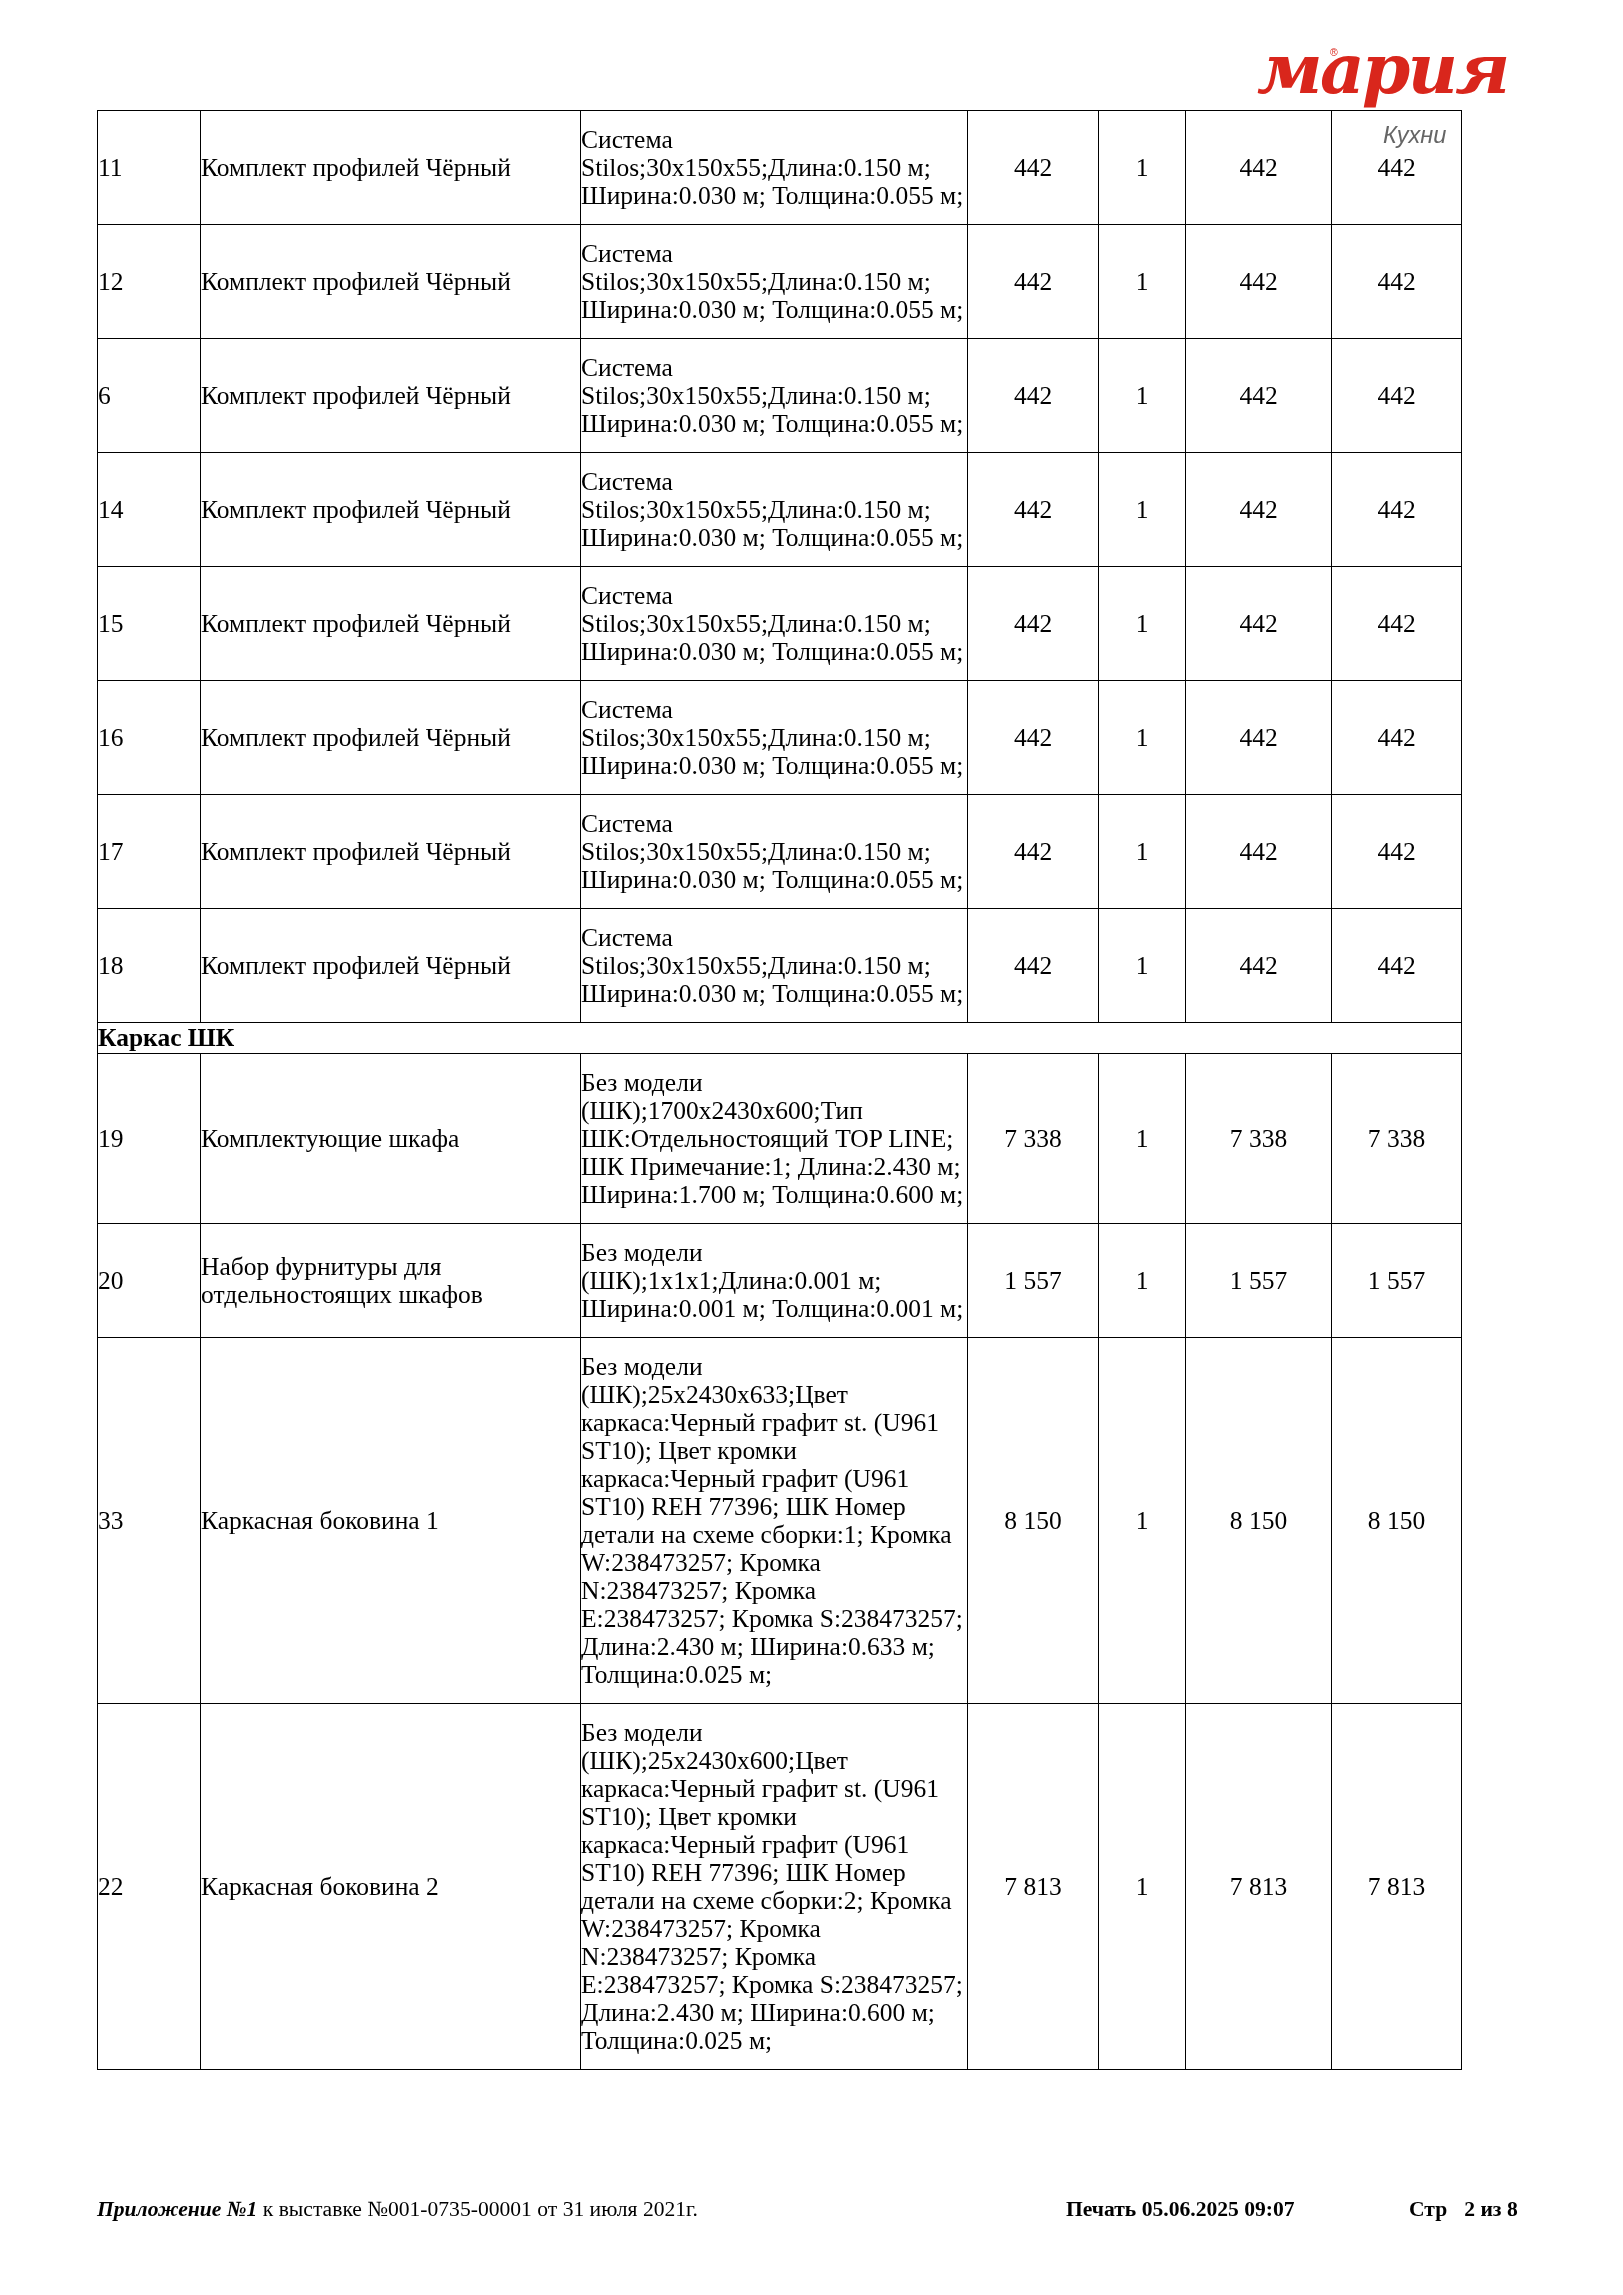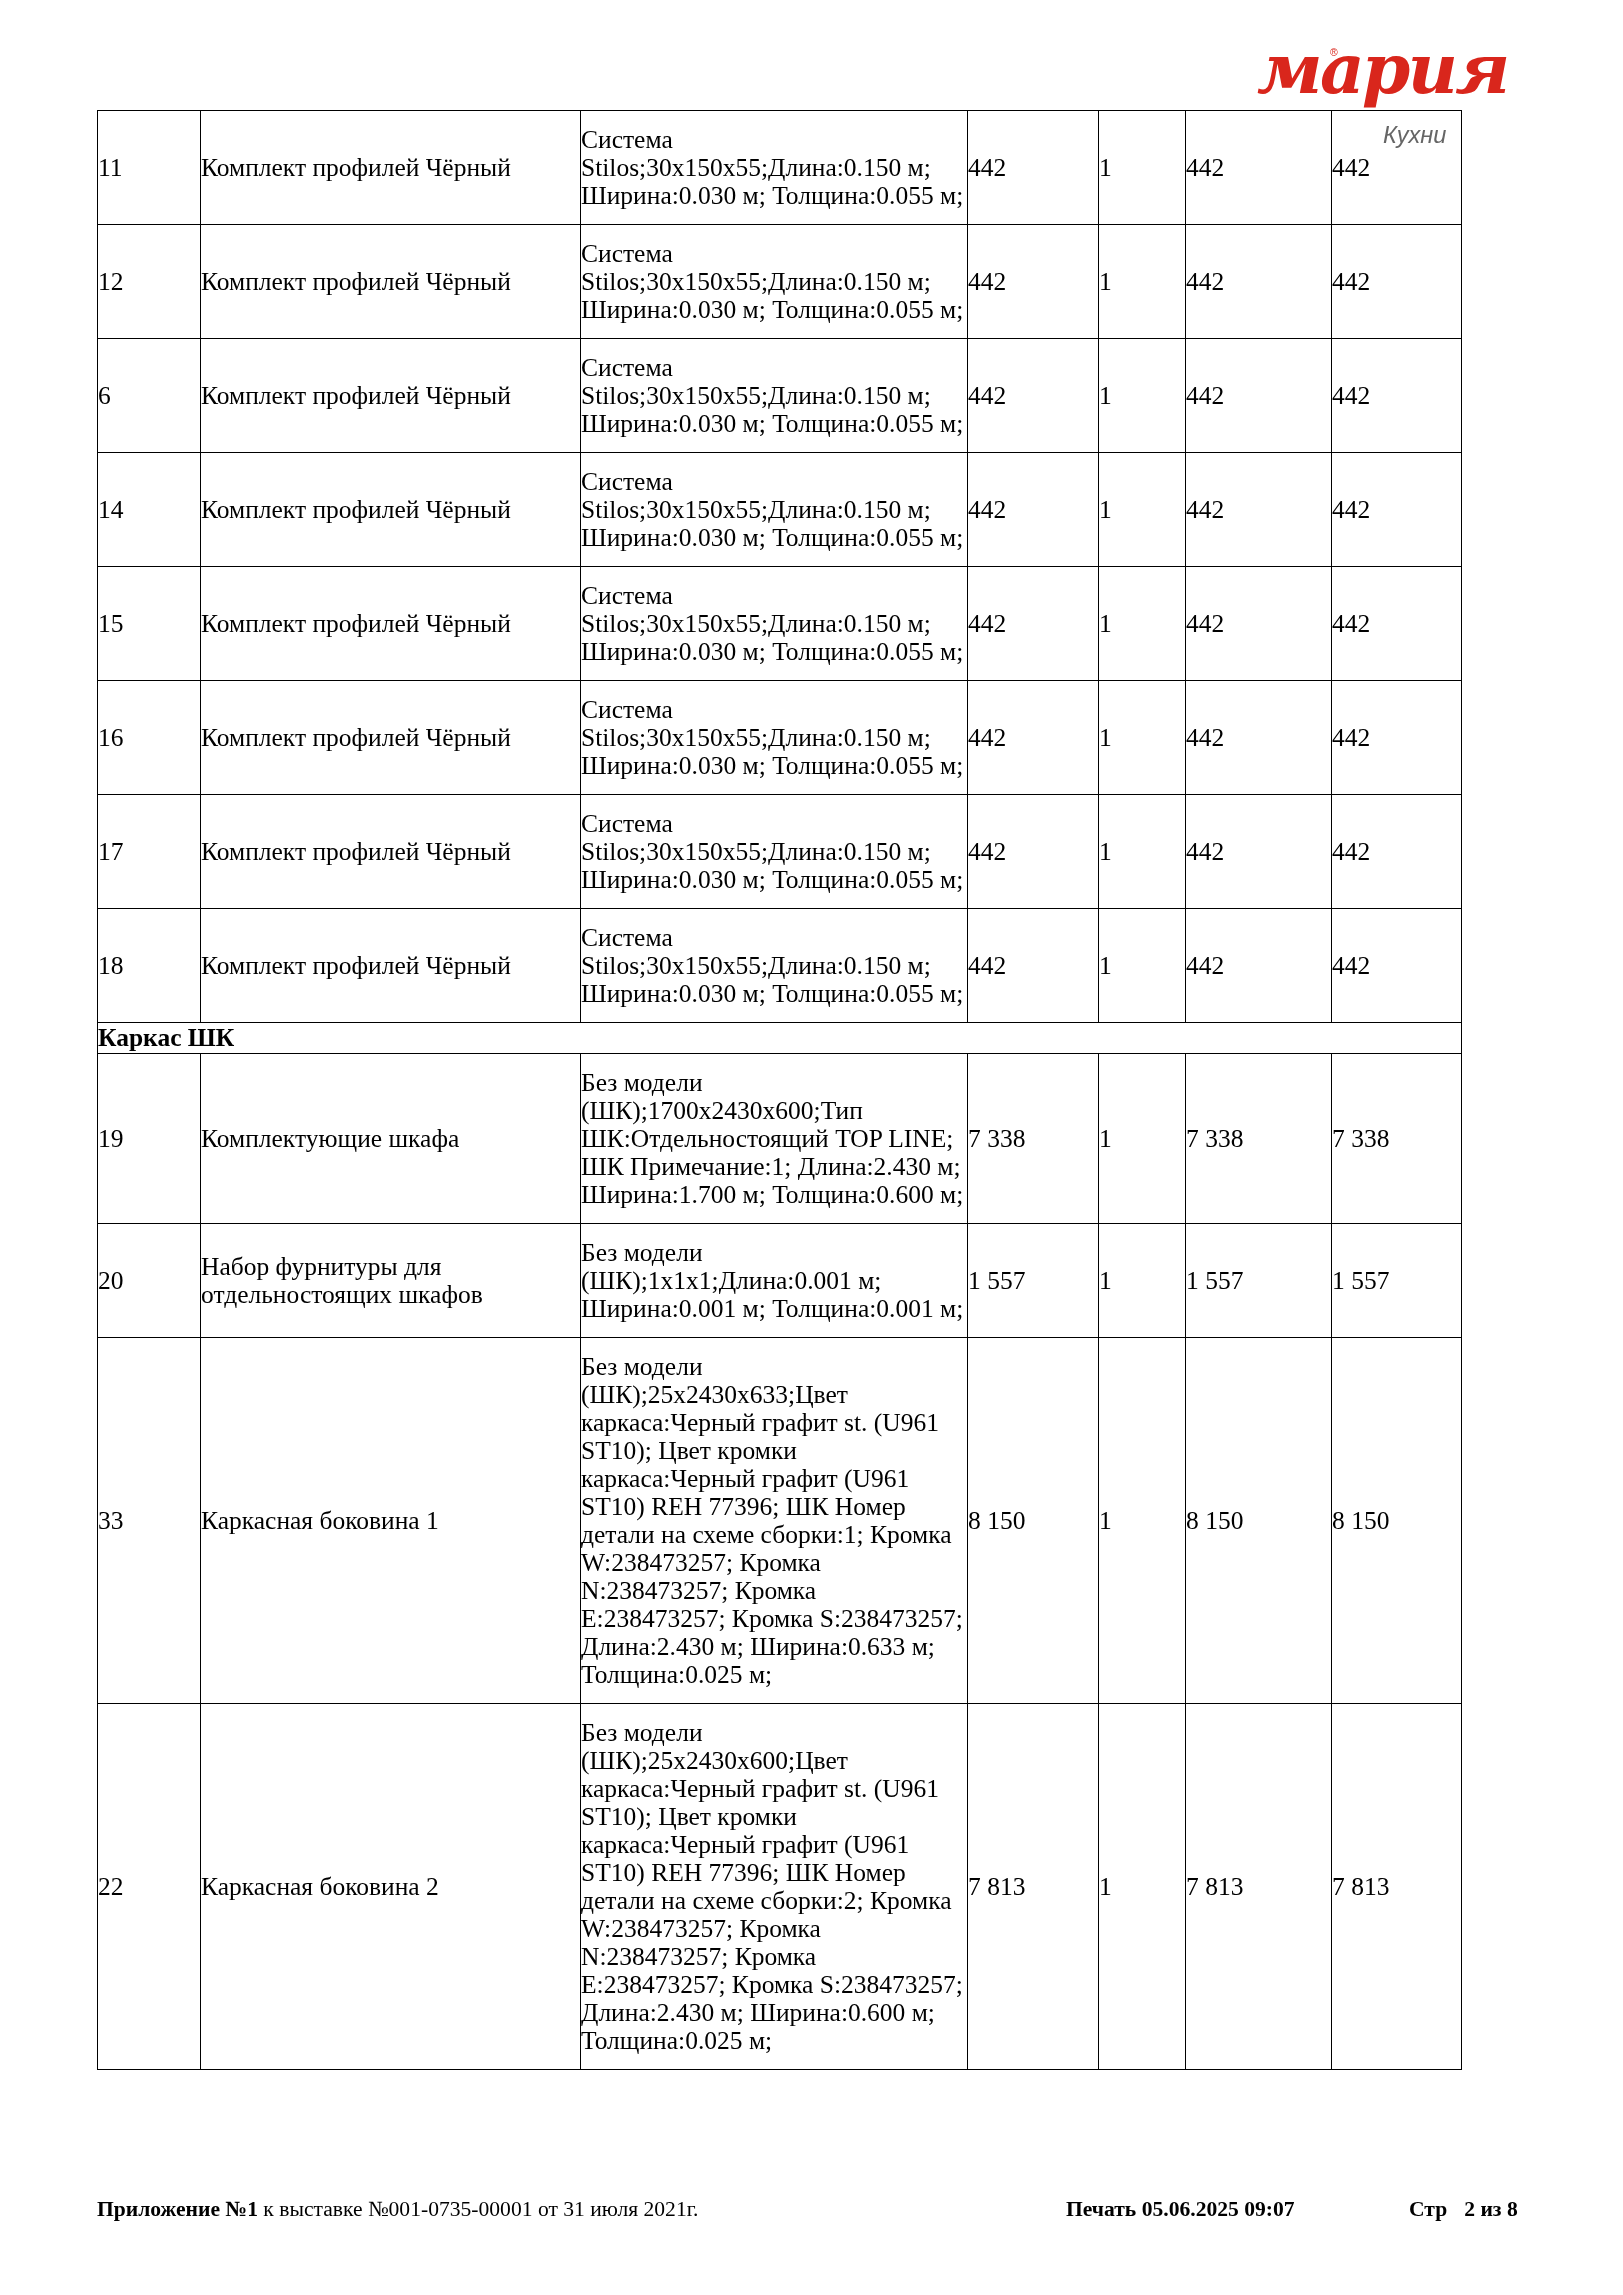--- a/index.html
+++ b/index.html
@@ -10,30 +10,30 @@
                  font-weight:bold; font-size:69px; color:#d9261c; letter-spacing:-2.6px; line-height:60px; }
   .logo .reg { position:absolute; left:73px; top:6.5px; font-size:10.5px; color:#d9261c; font-family:"Liberation Sans", sans-serif; }
   .logo .sub { position:absolute; left:126px; top:51px; font-family:"Liberation Sans", sans-serif; font-style:italic;
                font-size:23.6px; color:#666666;margin-top:32px; }
 
   table.grid { position:absolute; left:97px; top:110px; border-collapse:collapse; width:1364px; table-layout:fixed; }
   table.grid td { border:1.6px solid #000; font-size:25.5px; line-height:28px; vertical-align:middle; padding:0; }
   td.num { padding-left:14.4px; }
   td.name { padding-left:14.4px; }
   td.desc { padding-left:13px; padding-right:3.9px; vertical-align:top; }
-  td.c { }
+  td.c { text-align:center; }
   td.section { text-align:left; font-weight:bold; height:30px; }
   tr.r-std td { height:113px; }
   tr.r-19 td { height:169px; }
   tr.r-20 td { height:113px; }
   tr.r-big td { height:365px; }
 
   .footer { position:absolute; top:2197px; font-size:21.6px; }
   .footer-left { left:97px; }
-  .footer-left b { font-weight:bold; }
+  .footer-left b { font-weight:bold;font-style:italic; }
   .footer-print { left:1066px; font-weight:bold;text-align:center; }
   .footer-page { left:1409px; font-weight:bold; }
   .footer-page .gap { display:inline-block; width:17px; }
 </style>
 </head>
 <body>
 
 <div class="logo">
   <span class="brand">мария</span>
   <span class="reg">®</span>

